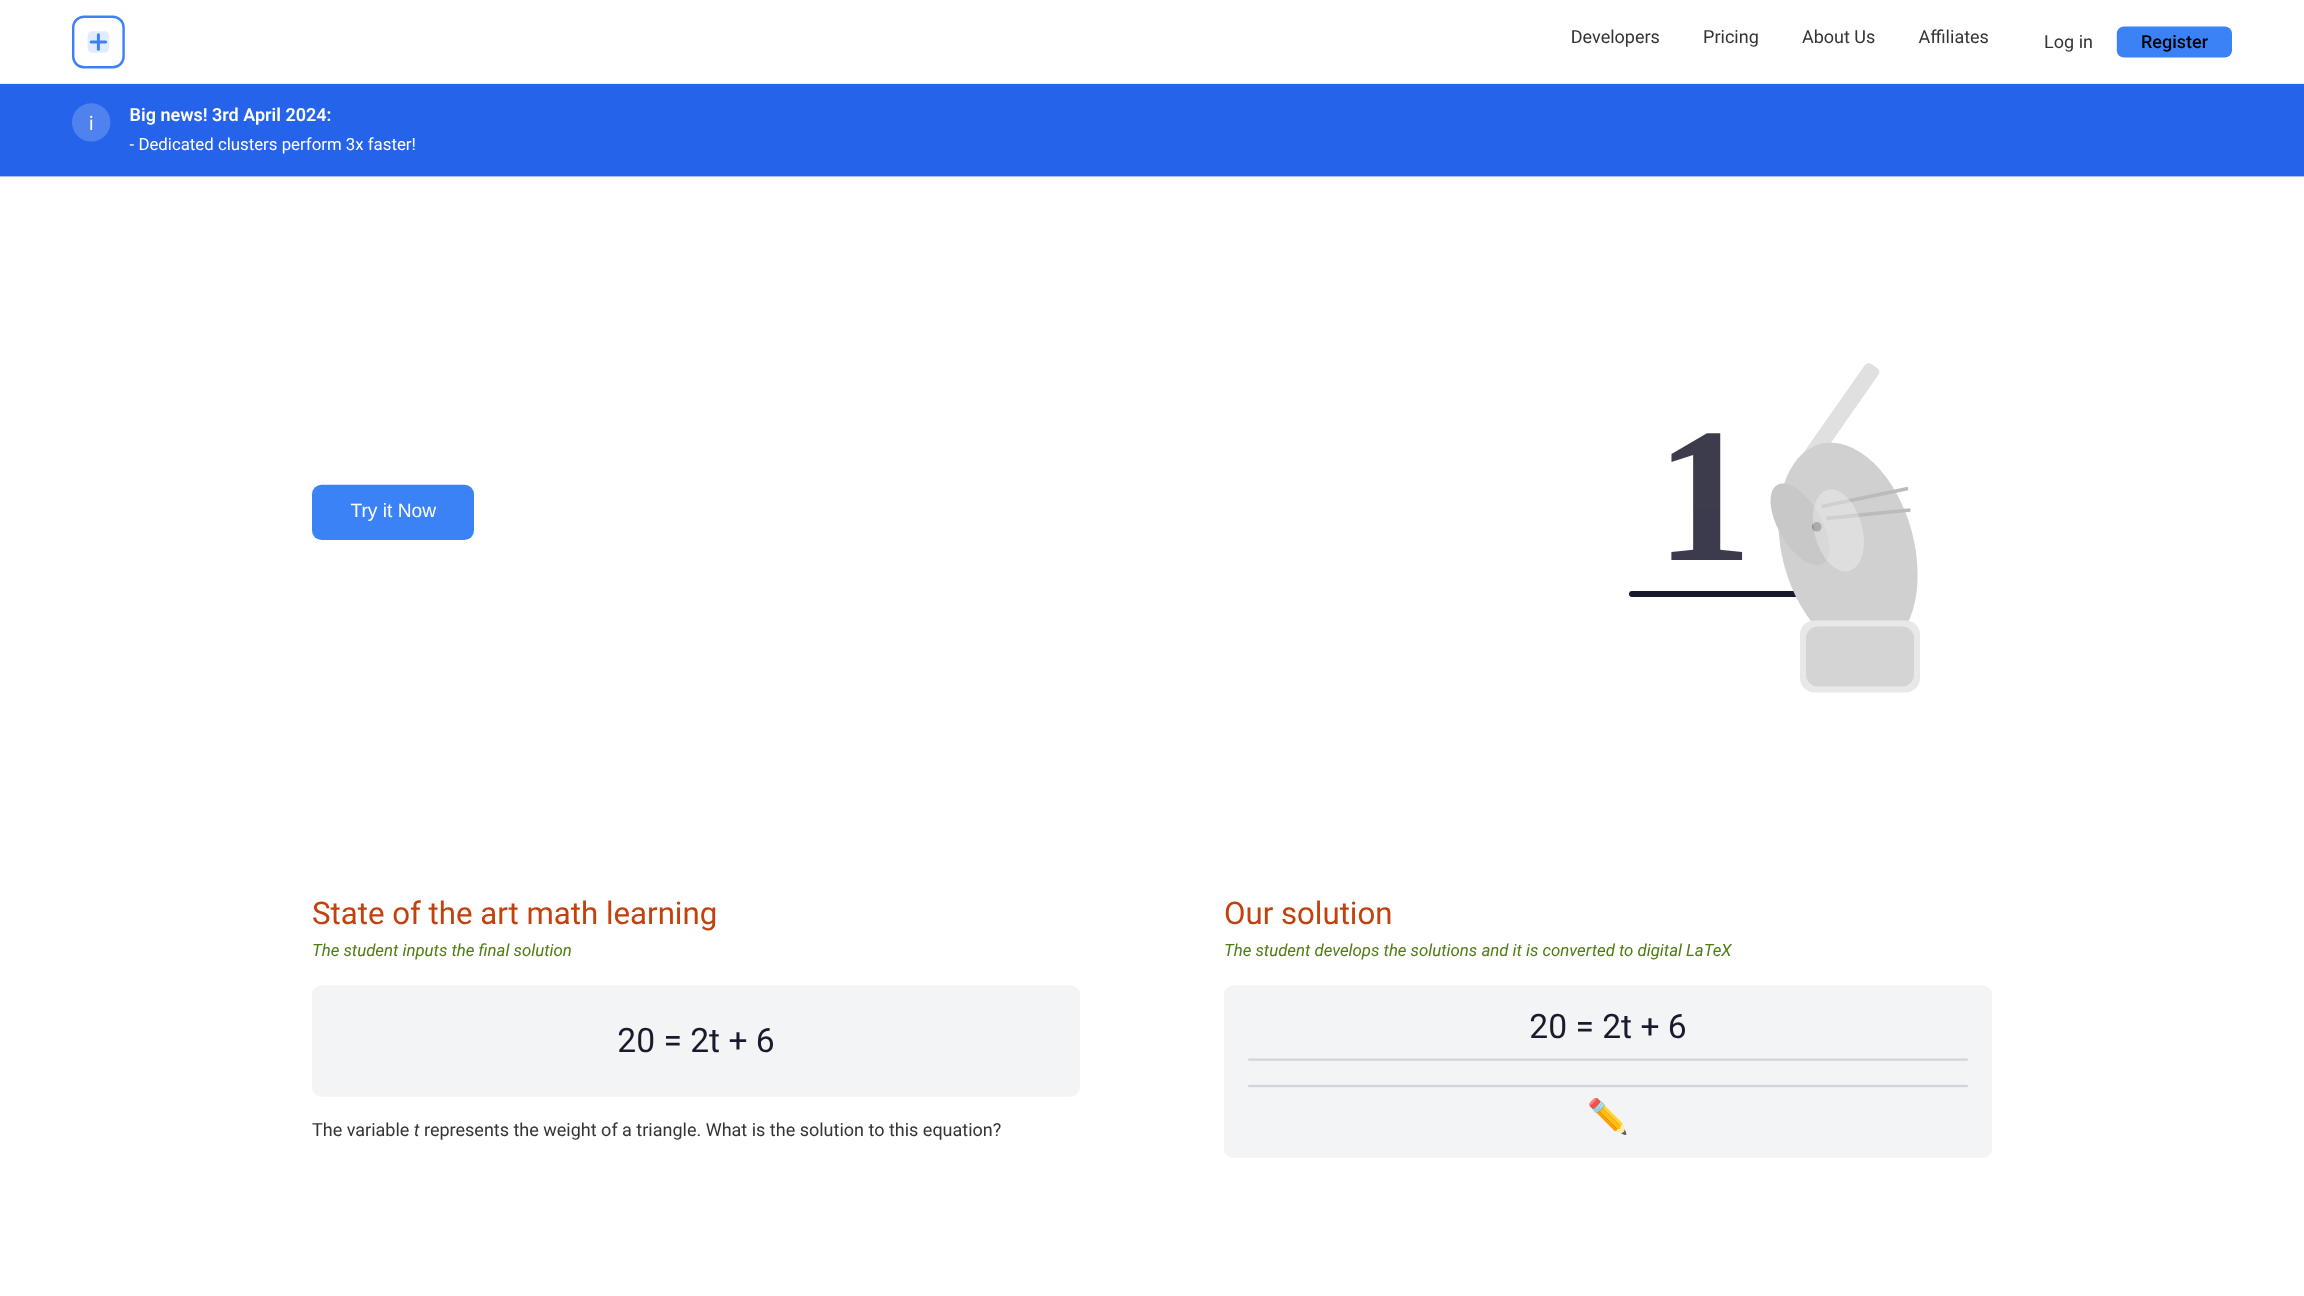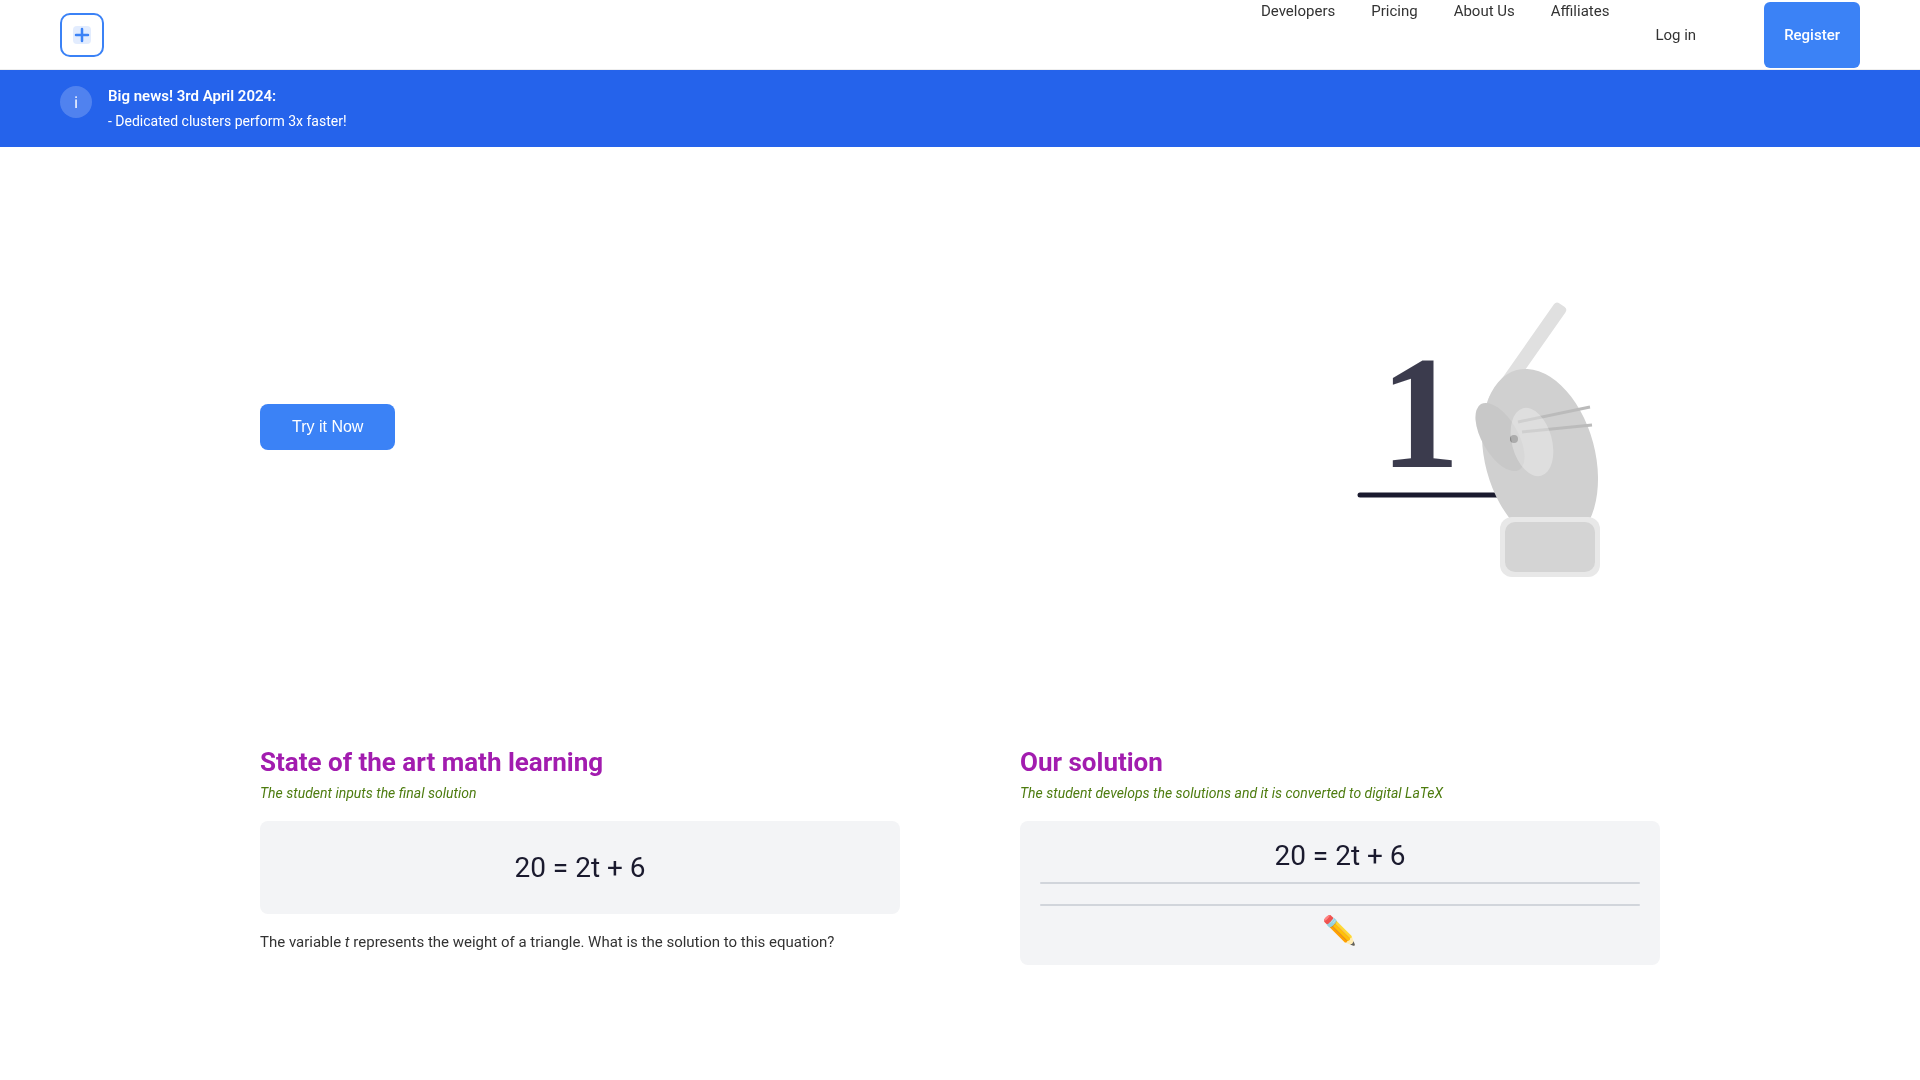--- a/index.html
+++ b/index.html
@@ -55,27 +55,26 @@
       margin-left: 10px;
     }
     .nav-auth a {
       text-decoration: none;
       color: #333;
       font-size: 15px;
       font-weight: 450;
     }
     .nav-auth .register-btn {
       background: #3b82f6;
-      color: #ffffff;
-      padding: 24px 20px;
+      color: #000000;
+      padding: 4px 20px;
       border-radius: 6px;
       font-size: 15px;
       font-weight: 500;
       cursor: pointer;
-      margin-left: 48px;
     }
 
     
     .banner {
       background: #2563eb;
       padding: 14px 60px;
       display: flex;
       align-items: flex-start;
       gap: 16px;
       color: #fff;
@@ -163,22 +162,22 @@
       padding: 40px 60px;
     }
     .section-half:first-child {
       padding-left: 260px;
     }
     .section-half:last-child {
       padding-right: 260px;
     }
     .section-title {
       font-size: 26px;
-      font-weight: 700;
-      color: #a21caf;
+      font-weight: 400;
+      color: #c2410c;
       margin-bottom: 8px;
     }
     .section-desc {
       font-size: 14px;
       color: #4d7c0f;
       margin-bottom: 20px;
       font-style: italic;
     }
     .equation-box {
       background: #f3f4f6;

